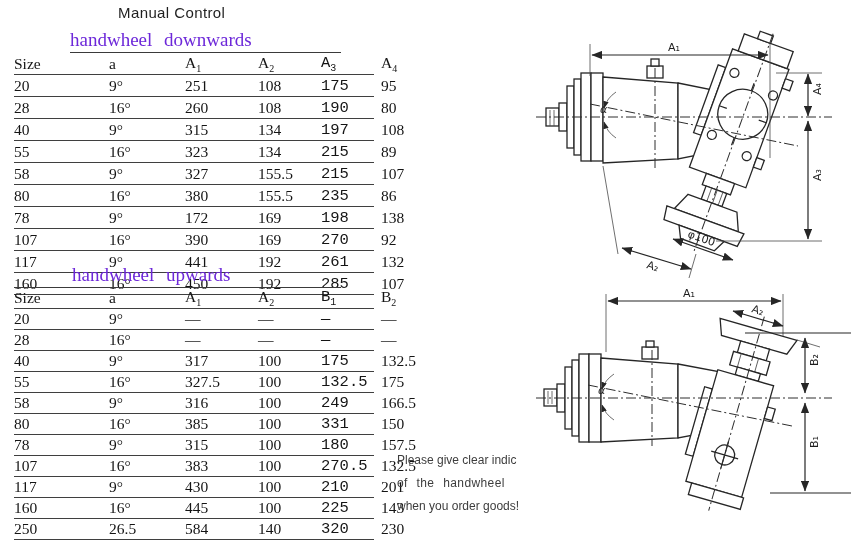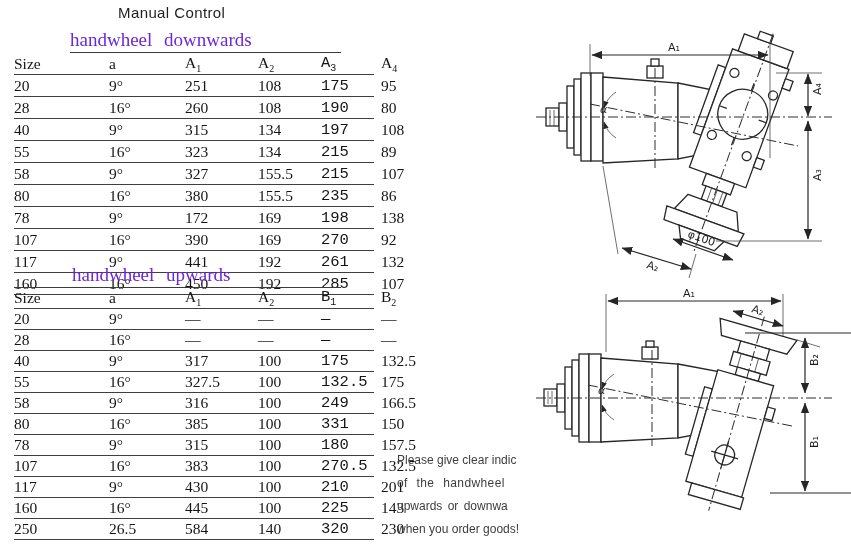--- a/index.html
+++ b/index.html
@@ -241,21 +241,20 @@
             <td>320</td>
             <td>230</td>
           </tr>
         </tbody>
     </table>
   </div>
 
   <div class="note">
     <div>Please give clear indic</div>
     <div class="sp1">of the handwheel</div>
-    <div class="sp2">upwards or downwa</div>
     <div>when you order goods!</div>
   </div>
 
   <svg viewBox="0 0 321 252" style="left:530px;top:26px;width:321px;height:252px">
     <defs>
       <marker id="ah" markerWidth="9" markerHeight="7" refX="8.5" refY="3.5" orient="auto-start-reverse">
         <path d="M0,0 L9,3.5 L0,7 Z" fill="#262626"></path>
       </marker>
     </defs>
 

